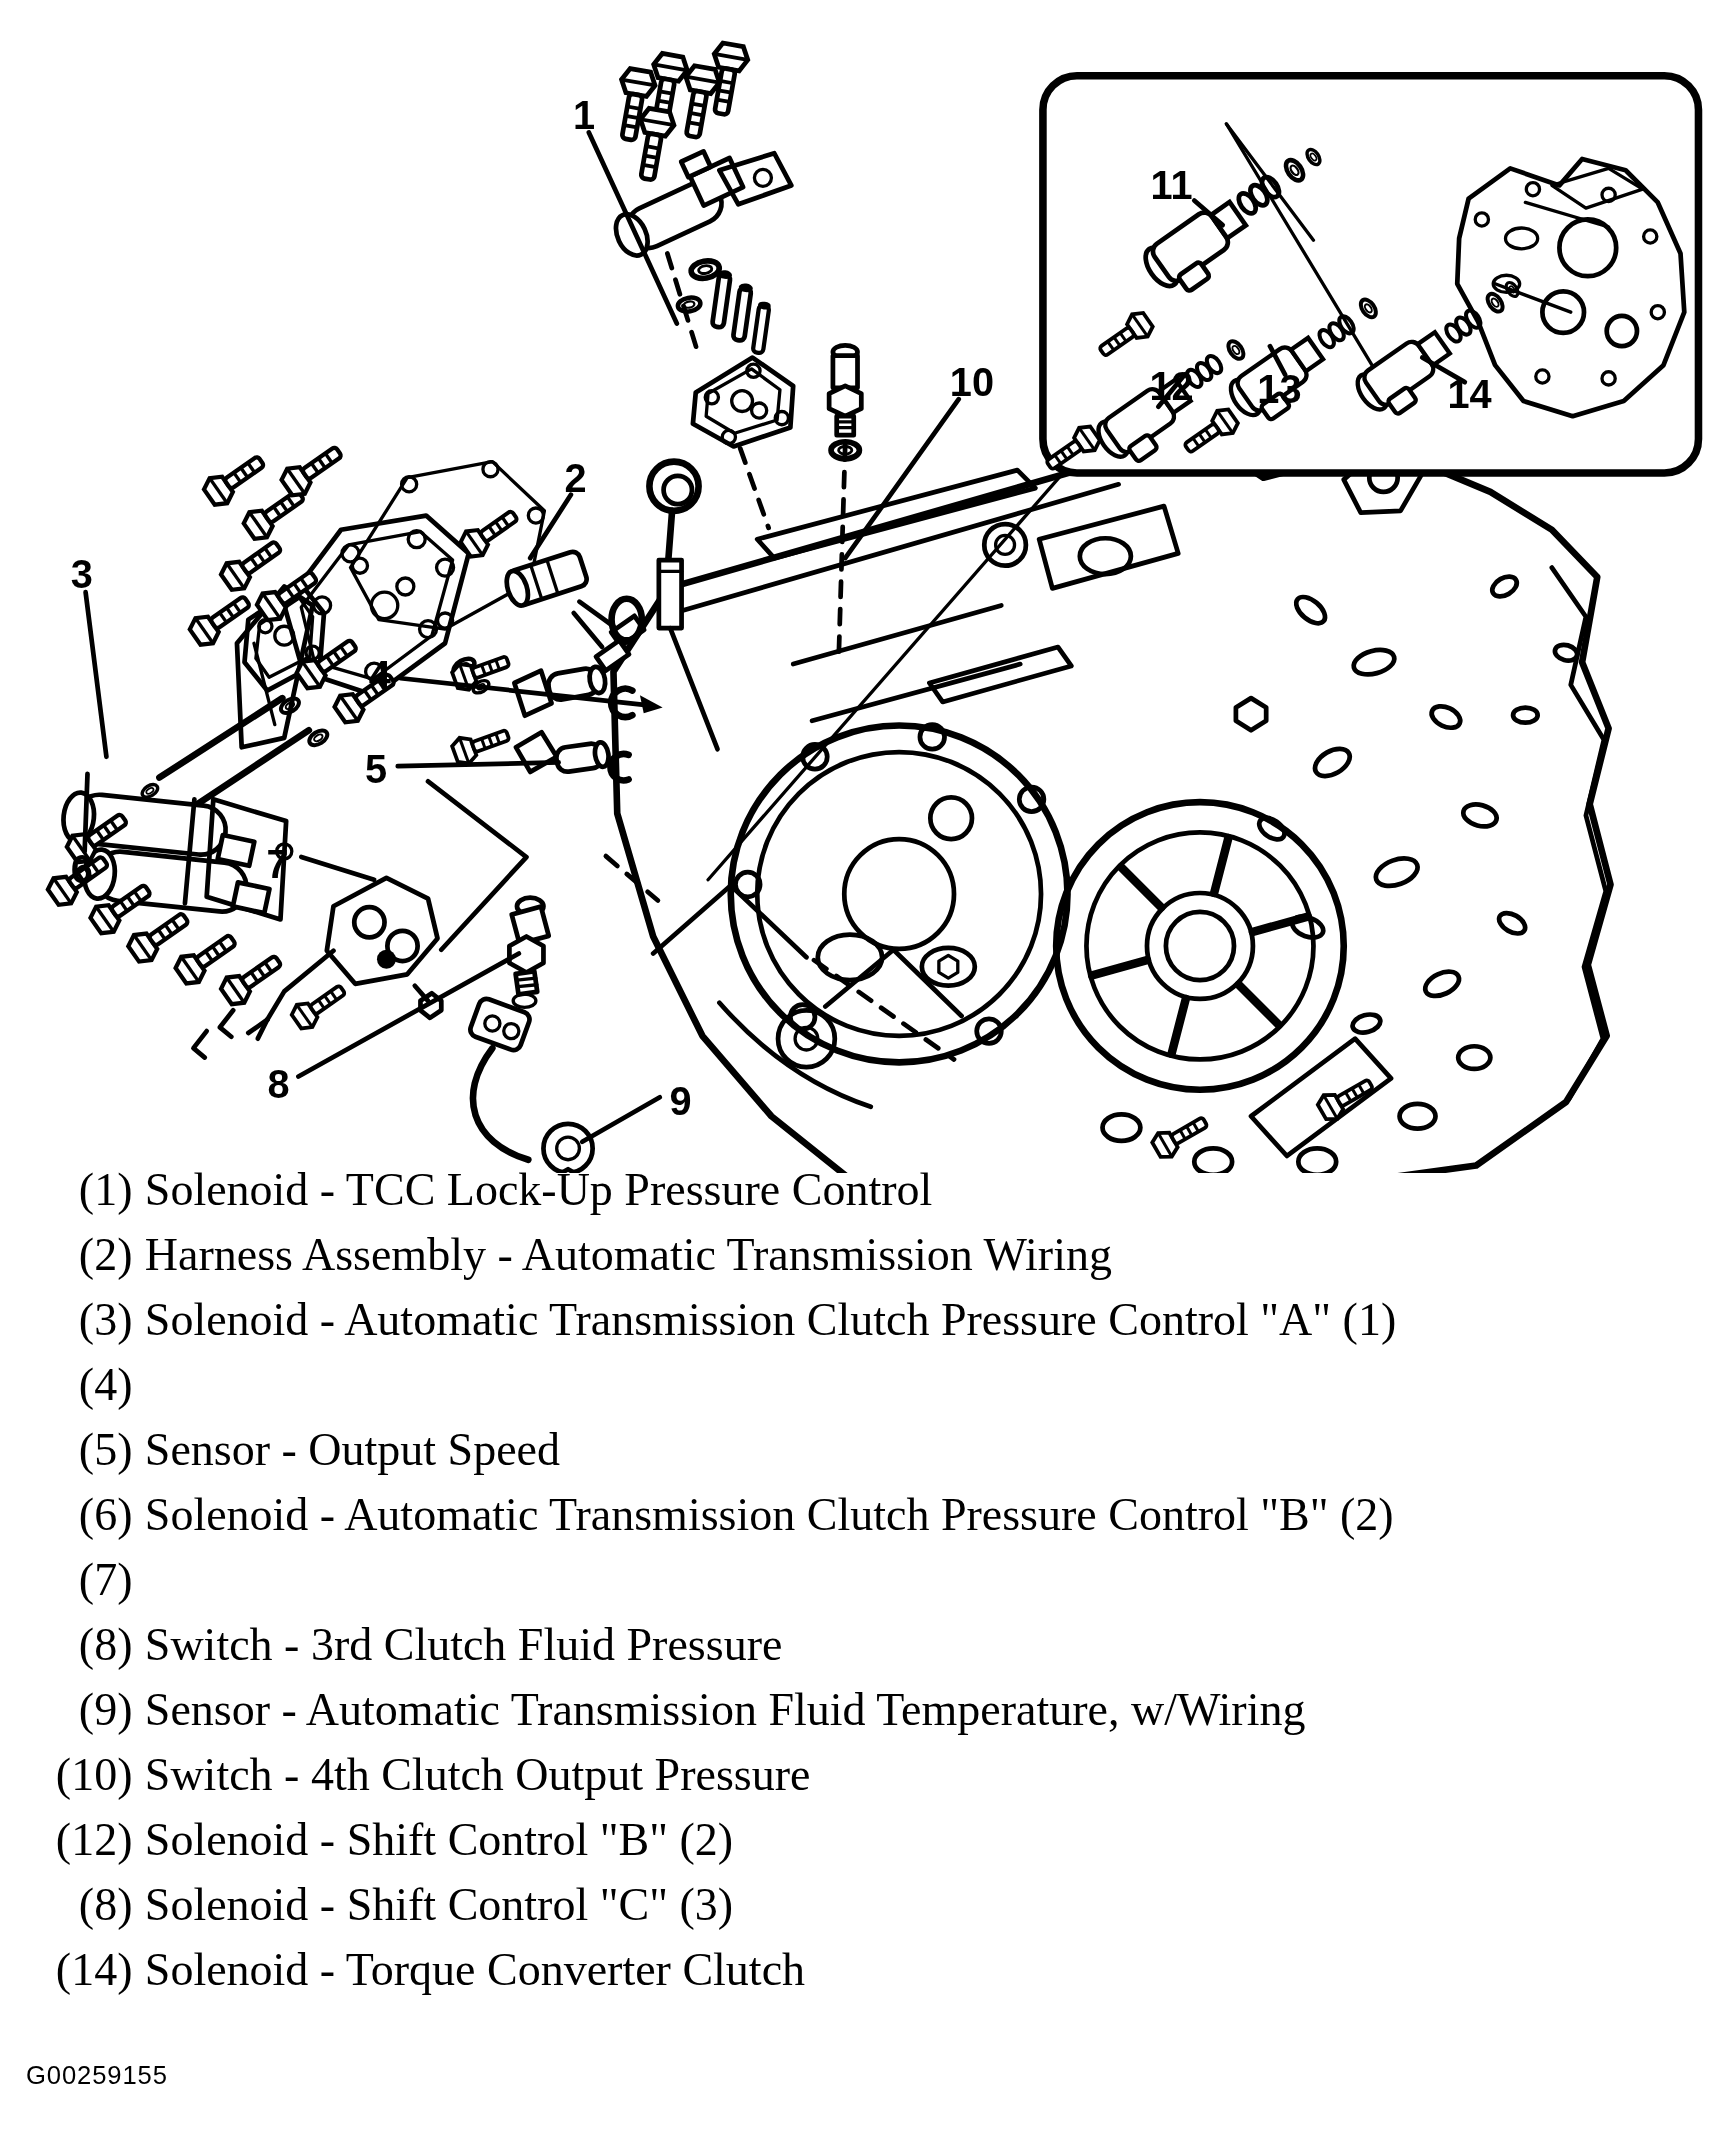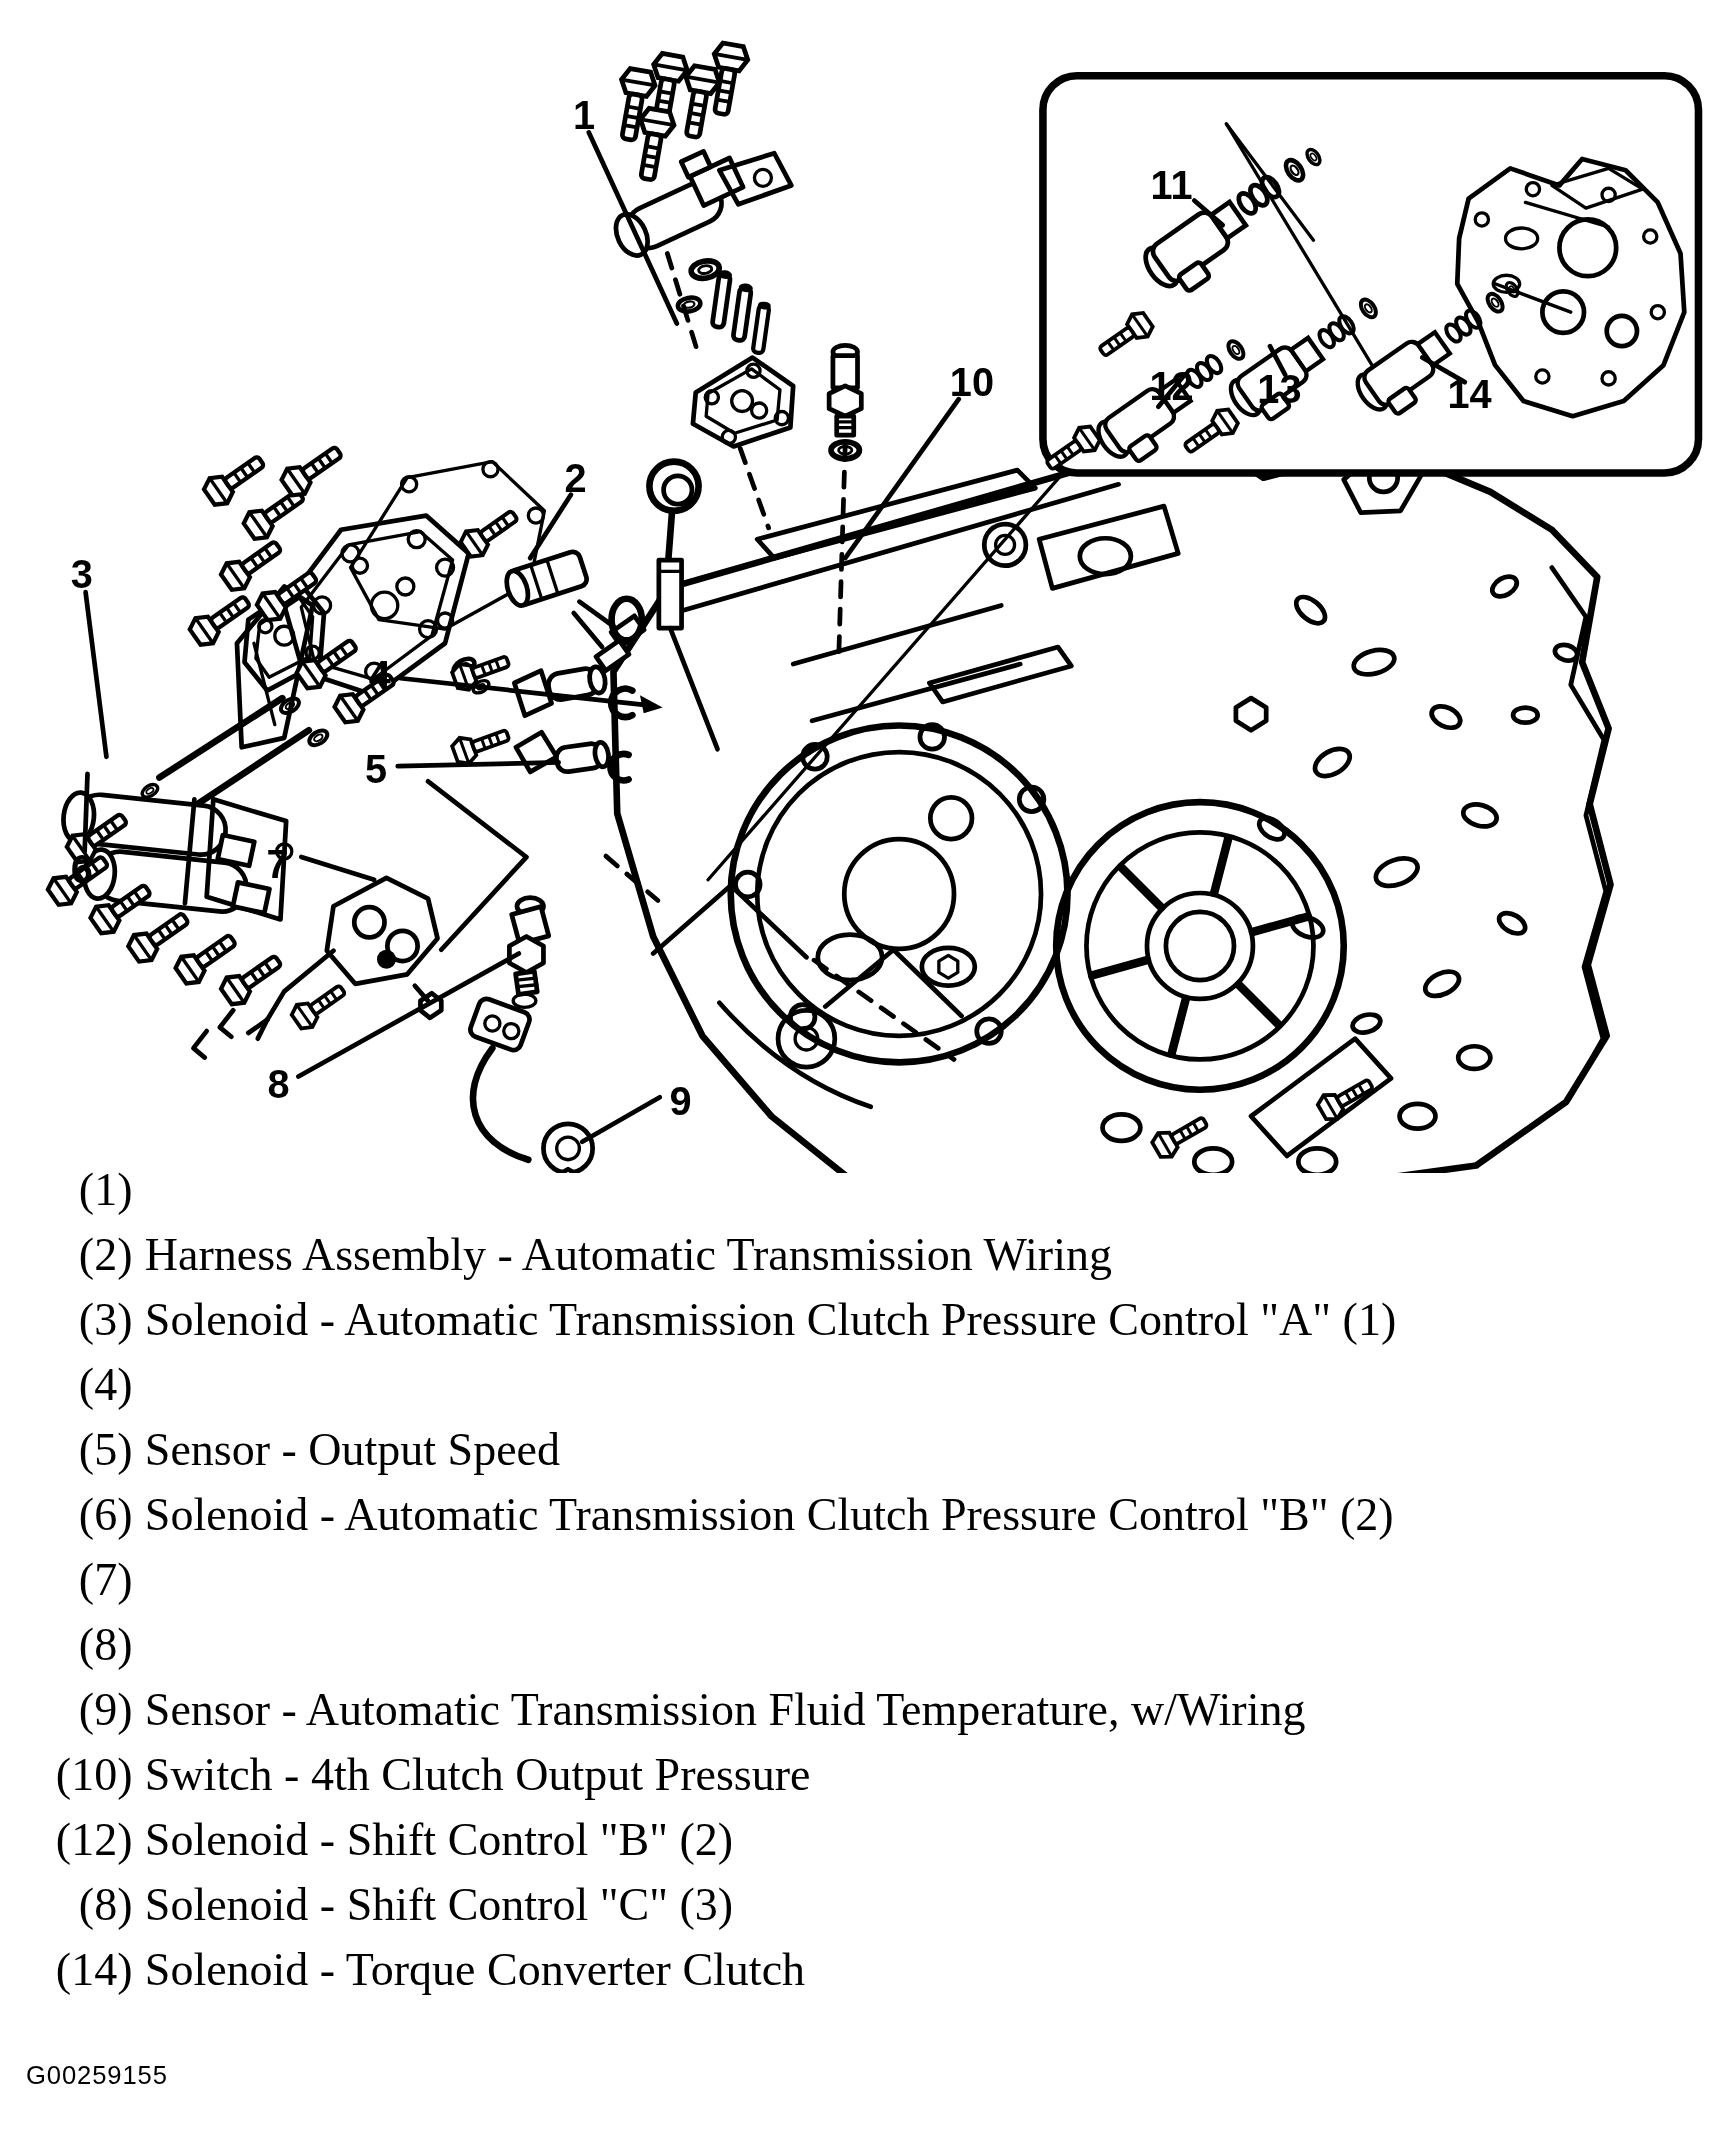--- a/index.html
+++ b/index.html
@@ -433,20 +433,21 @@
         <text x="1238" y="196" class="callout" text-anchor="middle" dominant-baseline="central">11</text>
         <text x="1238" y="408" class="callout" text-anchor="middle" dominant-baseline="central">12</text>
         <text x="1352" y="411" class="callout" text-anchor="middle" dominant-baseline="central">13</text>
         <text x="1553" y="417" class="callout" text-anchor="middle" dominant-baseline="central">14</text>
       </g>
 </svg>
 
 <div class="legend" id="legend">
       <div class="legend-row">
         <span class="lnum">(1)</span>
+        <span class="ltext">Solenoid - TCC Lock-Up Pressure Control</span>
       </div>
       <div class="legend-row">
         <span class="lnum">(2)</span>
         <span class="ltext">Harness Assembly - Automatic Transmission Wiring</span>
       </div>
       <div class="legend-row">
         <span class="lnum">(3)</span>
         <span class="ltext">Solenoid - Automatic Transmission Clutch Pressure Control "A" (1)</span>
       </div>
       <div class="legend-row">
@@ -458,20 +459,21 @@
       </div>
       <div class="legend-row">
         <span class="lnum">(6)</span>
         <span class="ltext">Solenoid - Automatic Transmission Clutch Pressure Control "B" (2)</span>
       </div>
       <div class="legend-row">
         <span class="lnum">(7)</span>
       </div>
       <div class="legend-row">
         <span class="lnum">(8)</span>
+        <span class="ltext">Switch - 3rd Clutch Fluid Pressure</span>
       </div>
       <div class="legend-row">
         <span class="lnum">(9)</span>
         <span class="ltext">Sensor - Automatic Transmission Fluid Temperature, w/Wiring</span>
       </div>
       <div class="legend-row">
         <span class="lnum">(10)</span>
         <span class="ltext">Switch - 4th Clutch Output Pressure</span>
       </div>
       <div class="legend-row">

